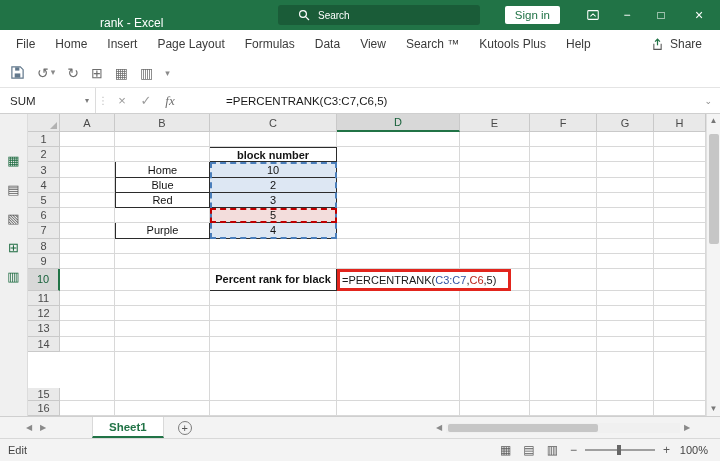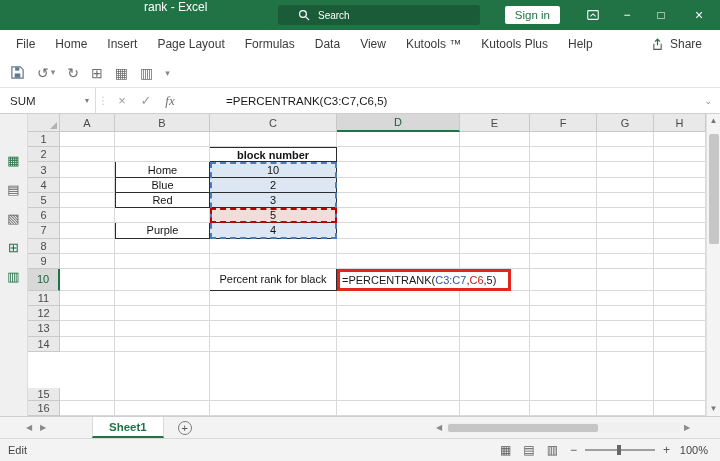--- a/index.html
+++ b/index.html
@@ -1,20 +1,20 @@
 <!DOCTYPE html>
 <html><head>
 <meta charset="utf-8">
 <style>
   * { margin:0; padding:0; box-sizing:border-box; }
   html,body { width:720px; height:461px; overflow:hidden; background:#fff;
     font-family:"Liberation Sans", sans-serif; font-size:12px; color:#333; }
 
   
-  .titlebar { position:relative; height:30px; background:#217346; display:flex; align-items:flex-start; color:#fff;padding-left:44px; }
+  .titlebar { position:relative; height:30px; background:#217346; display:flex; align-items:flex-end; color:#fff; }
   .tb-title { margin-left:100px; font-size:12px; }
   .tb-search { position:absolute; left:278px; top:5px; width:202px; height:20px; background:#1a5c38;
     border-radius:3px; display:flex; align-items:center; padding-left:20px; gap:8px; font-size:10px; color:#fff; cursor:pointer;}
   .tb-right { margin-left:auto; display:flex; align-items:center; height:100%; }
   .signin { background:#fff; color:#217346; border:none; font-size:11.5px; padding:3px 10px; border-radius:2px; margin-right:16px; font-family:inherit; cursor:pointer;}
   .tb-ctl { width:34px; height:100%; display:flex; align-items:center; justify-content:center; font-size:12px; cursor:pointer;}
   .tb-ctl.close { width:42px; font-size:14px; }
 
   
   .menubar { height:28px; background:#fff; display:flex; align-items:center; }
@@ -53,21 +53,21 @@
   .col-hdr.sel { background:#d8d8d8; border-bottom:2px solid #217346; color:#17603a; }
   .row-hdr.sel { background:#d8d8d8; border-right:2px solid #217346; color:#17603a; }
   .cell { border-right:1px solid #d8d8d8; border-bottom:1px solid #d8d8d8; cursor:cell;}
 
   .tcell { z-index:1; background:#fff; display:flex; align-items:center; justify-content:center;
     font-size:11px; color:#141414; border-right:1px solid #2b2b2b; border-bottom:1px solid #2b2b2b; cursor:cell;}
   .bt { border-top:1px solid #2b2b2b; } .bl { border-left:1px solid #2b2b2b; }
   .th { font-weight:bold; }
   .num { background:#dde7f3; }
   .c6  { background:#f3dddc; }
-  .lbl { font-weight:normal; }
+  .lbl { font-weight:bold; }
   .range-outline { z-index:2; border:2px dashed #4a7ebb; pointer-events:none; }
   .ref-outline   { z-index:3; border:2px dashed #c00000; pointer-events:none; }
   .formula-cell { z-index:4; justify-self:start; align-self:center; height:22px; width:174px;
     display:flex; align-items:center; background:#fff; border:3px solid #e2251d; padding-left:2px;
     font-size:11px; white-space:nowrap; color:#1a1a1a; cursor:text;}
   .ref-blue { color:#3355a4; } .ref-red { color:#b9251c; }
 
   .vscroll { width:14px; background:#f4f4f4; border-left:1px solid #e0e0e0; position:relative; }
   .vs-arrow { display:block; text-align:center; font-size:8px; color:#777; height:14px; line-height:14px; cursor:pointer;}
   .vs-arrow.down { position:absolute; bottom:0; left:0; right:0; }
@@ -127,21 +127,21 @@
 </div>
 
 <div class="menubar">
   <span class="mtab">File</span>
   <span class="mtab">Home</span>
   <span class="mtab">Insert</span>
   <span class="mtab">Page Layout</span>
   <span class="mtab">Formulas</span>
   <span class="mtab">Data</span>
   <span class="mtab">View</span>
-  <span class="mtab">Kutools ™</span>
+  <span class="mtab">Search ™</span>
   <span class="mtab">Kutools Plus</span>
   <span class="mtab">Help</span>
   <div class="share-btn">
     <span style="display:flex;">
       <svg width="13" height="13" viewBox="0 0 16 16">
           <path d="M8 1.5 L8 9" stroke="#217346" stroke-width="1.5" fill="none"></path>
           <path d="M5 4.5 L8 1.5 L11 4.5" stroke="#217346" stroke-width="1.5" fill="none"></path>
           <path d="M3.5 7 L3.5 14 L12.5 14 L12.5 7" stroke="#555" stroke-width="1.3" fill="none"></path>
         </svg>
     </span>

